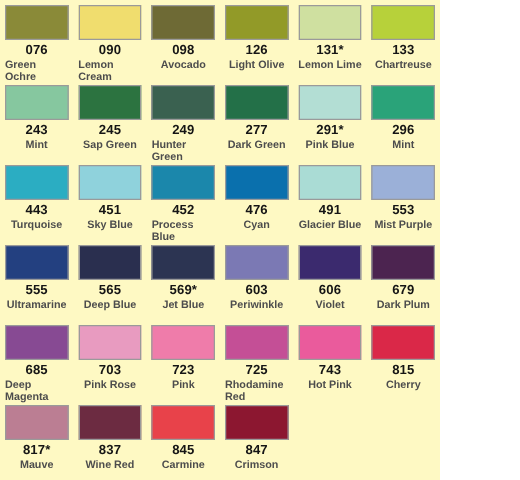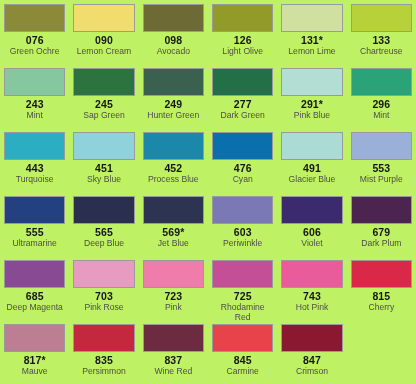--- a/index.html
+++ b/index.html
@@ -5,23 +5,23 @@
   * { box-sizing: border-box; margin: 0; padding: 0; }
 
   html, body {
     width: 416px;
     height: 384px;
     background: #ffffff;
     font-family: "Liberation Sans", sans-serif;
   }
 
   #chart {
-    width: 416px;
+    width: 352px;
     height: 384px;
-    background: #bef264;
+    background: #fef9c3;
     display: grid;
     grid-template-columns: repeat(6, 1fr);
     grid-template-rows: repeat(6, 64px);
     padding: 0;
   }
 
   .cell {
     display: flex;
     flex-direction: column;
     align-items: center;
@@ -41,24 +41,23 @@
     color: #151515;
     line-height: 12px;
     margin-top: 2px;
     text-align: center;
     letter-spacing: 0.1px;
     white-space: nowrap;
   }
 
   .name {
     font-size: 8.6px;
-    font-weight: normal;
+    font-weight: bold;
     color: #4d4d4d;
     line-height: 10.2px;
-    text-align: center;
     margin-top: 0px;
     max-width: 68px;
   }
 </style>
 </head>
 <body>
 
 <div id="chart">
     <div class="cell">
       <div class="swatch" title="Green Ochre" style="background-color: rgb(138, 138, 56);"></div>
@@ -209,25 +208,20 @@
       <div class="swatch" title="Cherry" style="background-color: rgb(218, 40, 72);"></div>
       <div class="code">815</div>
       <div class="name">Cherry</div>
     </div>
     <div class="cell">
       <div class="swatch" title="Mauve" style="background-color: rgb(187, 126, 147);"></div>
       <div class="code">817*</div>
       <div class="name">Mauve</div>
     </div>
     <div class="cell">
-      <div class="swatch" title="Persimmon" style="background-color: rgb(195, 40, 63);"></div>
-      <div class="code">835</div>
-      <div class="name">Persimmon</div>
-    </div>
-    <div class="cell">
       <div class="swatch" title="Wine Red" style="background-color: rgb(108, 43, 65);"></div>
       <div class="code">837</div>
       <div class="name">Wine Red</div>
     </div>
     <div class="cell">
       <div class="swatch" title="Carmine" style="background-color: rgb(232, 66, 74);"></div>
       <div class="code">845</div>
       <div class="name">Carmine</div>
     </div>
     <div class="cell">

